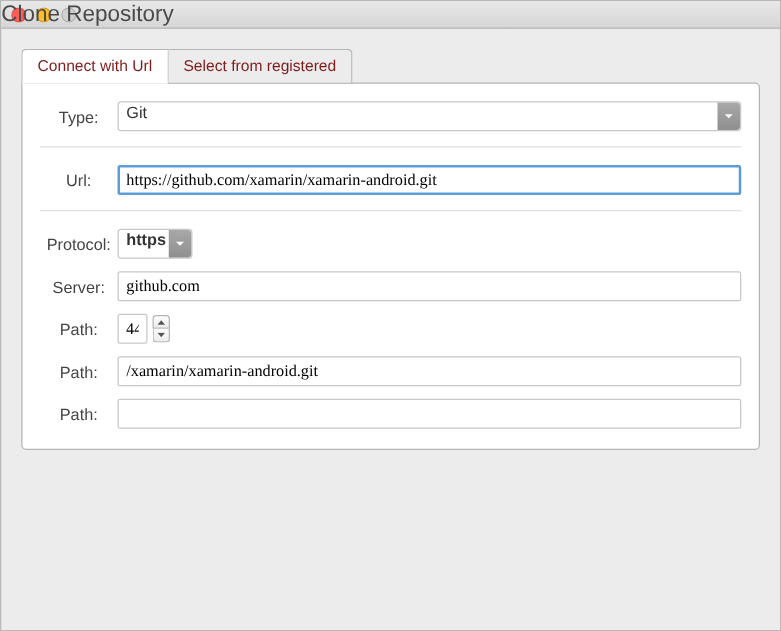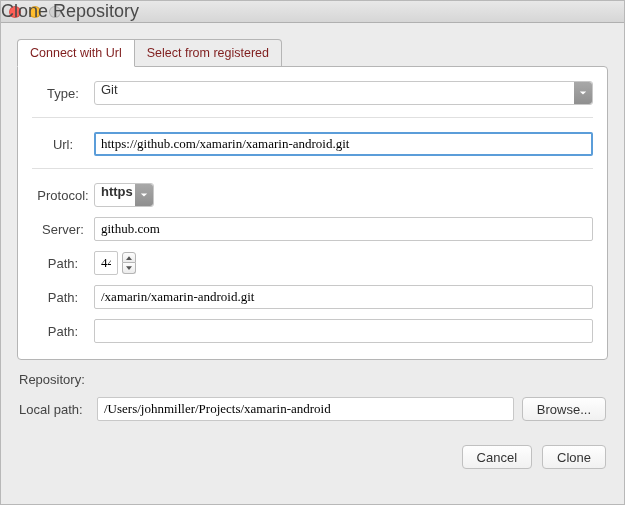--- a/index.html
+++ b/index.html
@@ -121,27 +121,14 @@
         <div class="row-lbl">Path:</div>
         <input class="input" value="/xamarin/xamarin-android.git" style="">
       </div>
 
       <div class="row" style="margin-bottom:2px;">
         <div class="row-lbl">Path:</div>
         <input class="input" value="" style="">
       </div>
     </div>
 
-    <div class="bottom">
-      <div class="repo-label">Repository:</div>
-      <div class="gaprow">
-        <div class="row-lbl2">Local path:</div>
-        <input class="input" value="/Users/johnmiller/Projects/xamarin-android" style="">
-        <button class="btn browse">Browse...</button>
-      </div>
-
-      <div class="btn-row">
-        <button class="btn">Cancel</button>
-        <button class="btn">Clone</button>
-      </div>
-    </div>
   </div>
 </div>
 
 </body></html>

